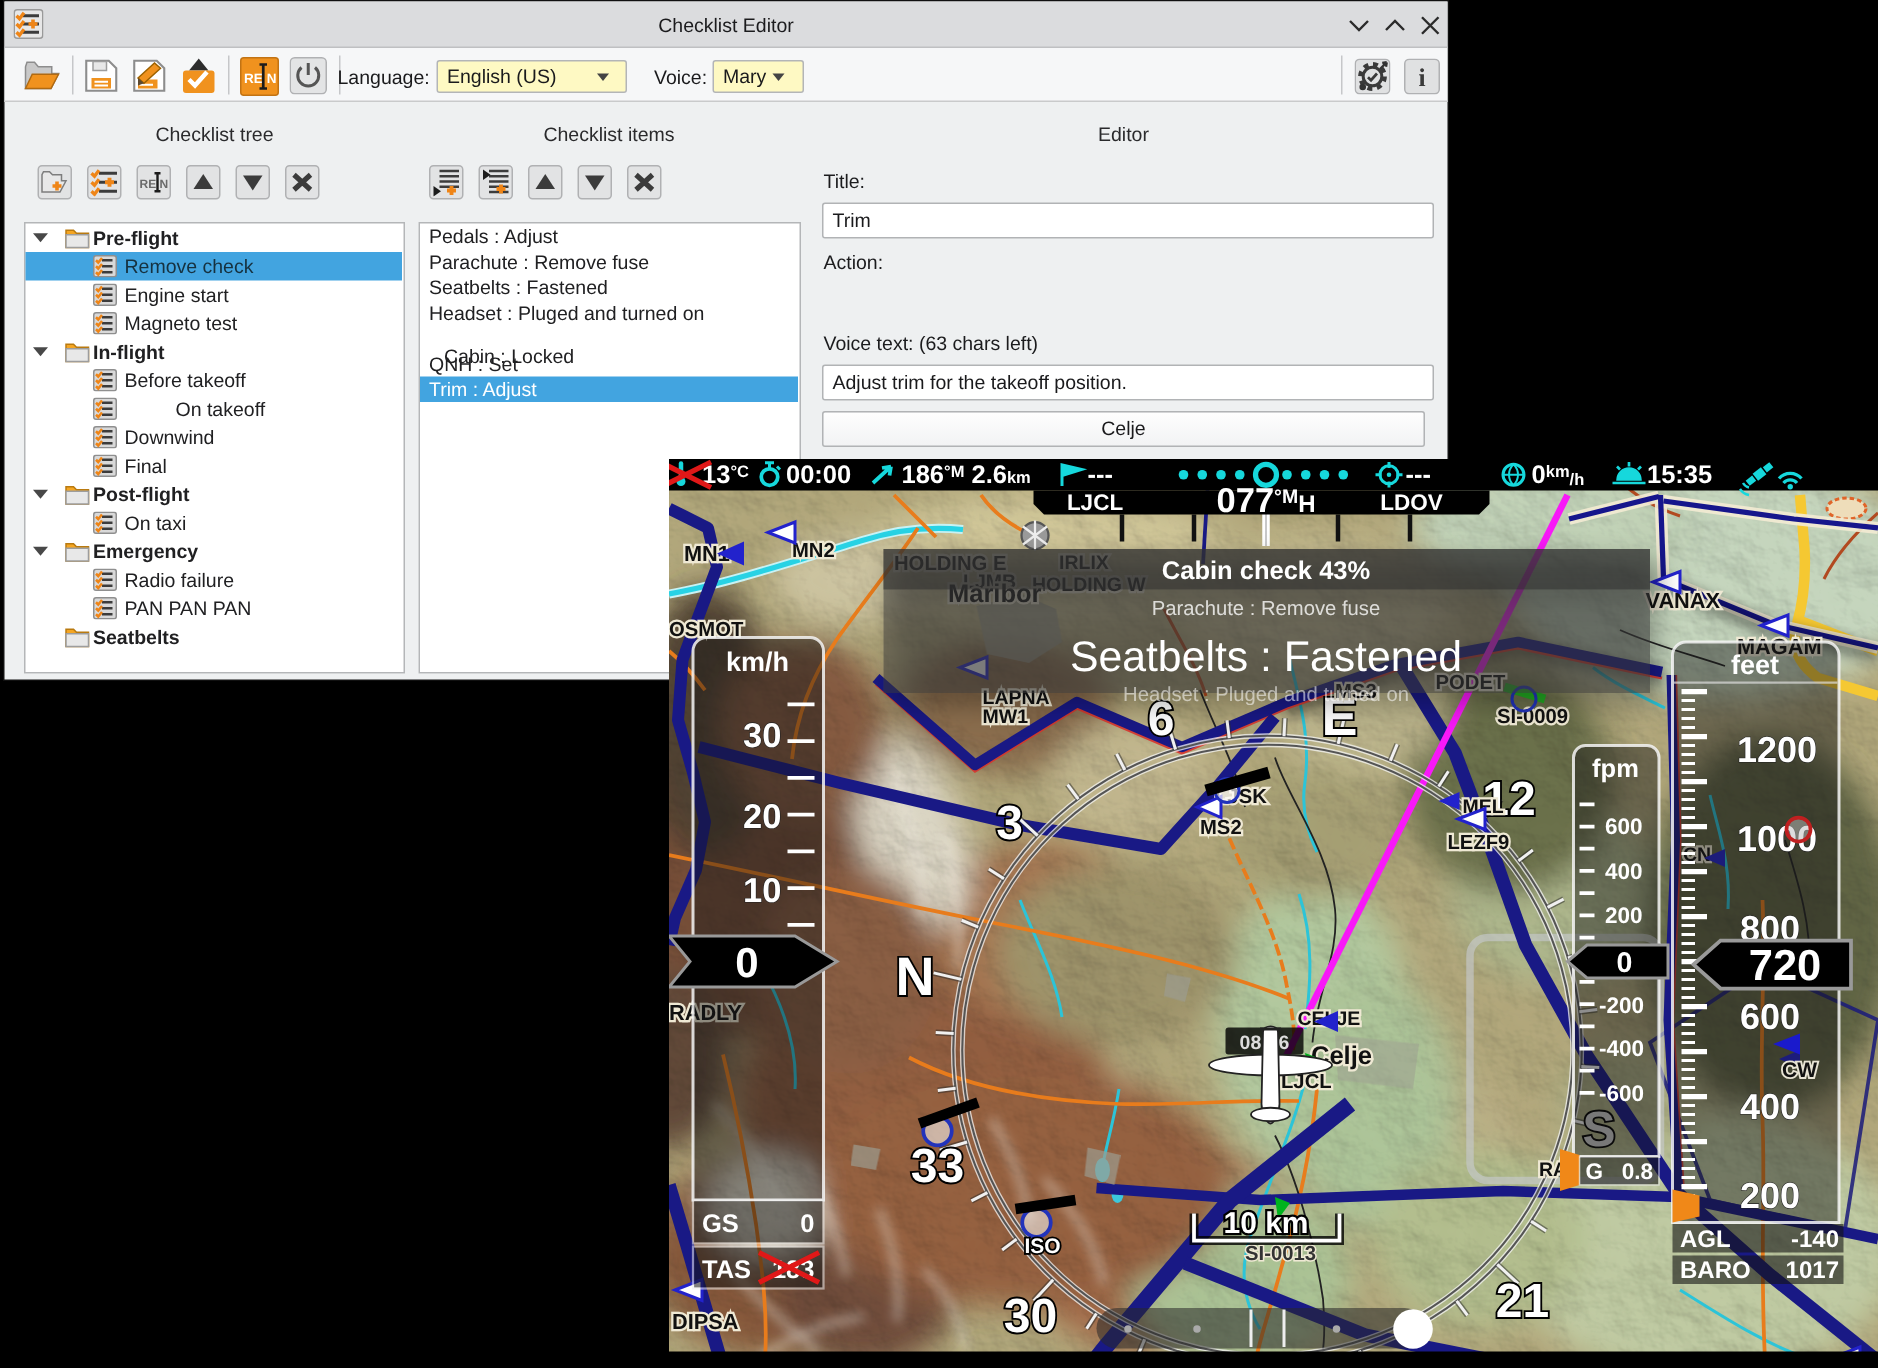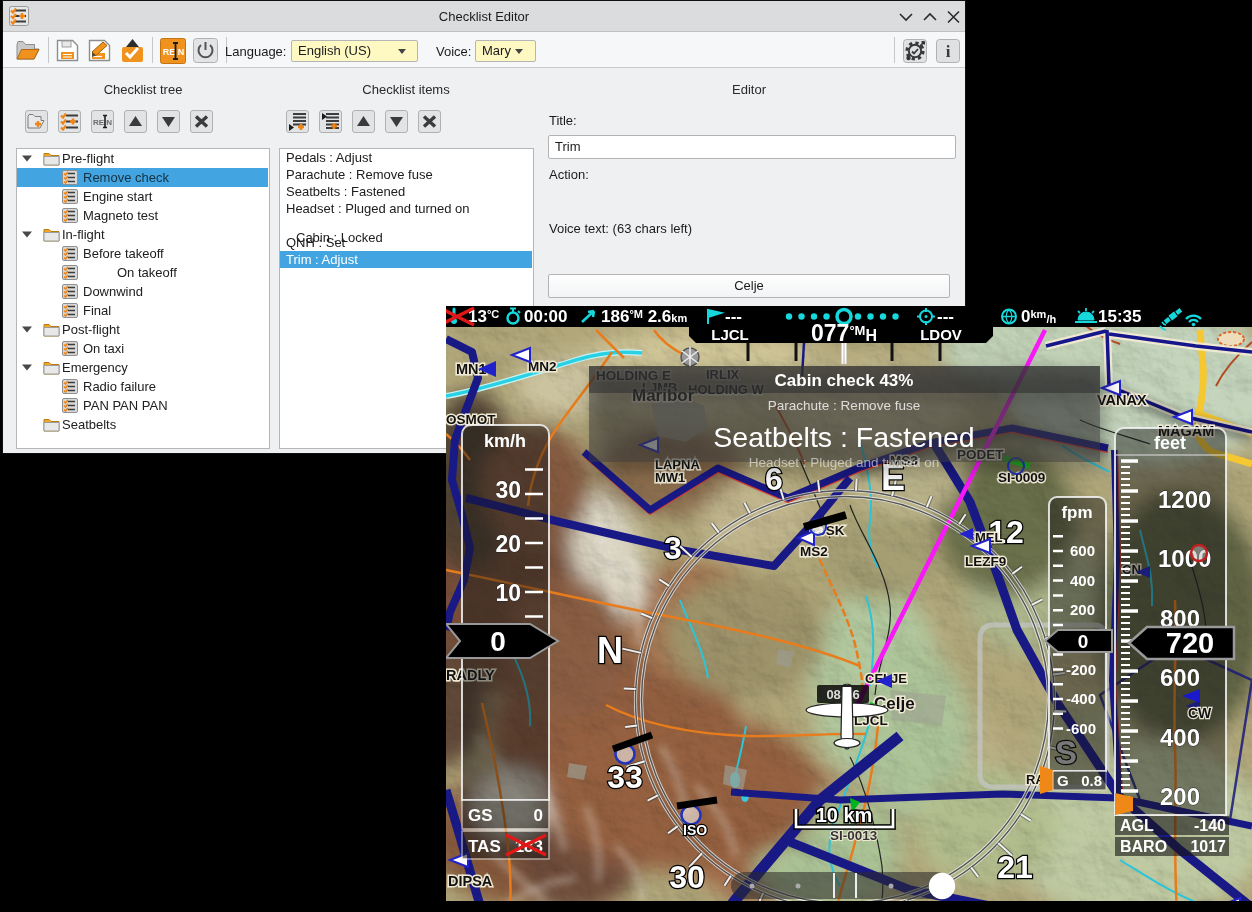--- a/index.html
+++ b/index.html
@@ -11,21 +11,21 @@
 .lbl{font-size:13px;color:#1a1a1c}
 .combo{background:#fef9c3;border:1px solid #b3b5b7;border-radius:2px;font-size:13px;color:#1a1a1c;line-height:20px;padding-left:6px}
 .carr{width:0;height:0;border-left:4px solid transparent;border-right:4px solid transparent;border-top:5px solid #444}
 .btn{width:21px;height:21px;background:#e2e3e4;border:1px solid #b0b1b3;border-radius:3px}
 .hdr{font-size:13px;color:#2a2a2c;text-align:center}
 .box{background:#fff;border:1px solid #b4b6b8}
 .trow{left:14px;width:251px;height:19px;font-size:13px;color:#202022;line-height:19px;white-space:nowrap}
 .irow{left:277px;width:252px;height:17px;font-size:13px;color:#202022;line-height:17px;white-space:nowrap}
 .fld{left:545px;width:400px;height:22px;background:#fff;border:1px solid #b1b3b5;border-radius:2px;font-size:13px;color:#1a1a1c;line-height:22px;padding-left:6px}
 .elbl{left:546px;font-size:13px;color:#1b1b1d}
-.bold{font-weight:normal}
+.bold{font-weight:bold}
 </style></head><body>
 <div class="a" id="win">
   <div class="a" id="tbar"></div>
   <div class="a" id="title">Checklist Editor</div>
   <svg class="a" style="left:6px;top:5px" width="20" height="20" viewBox="0 0 20 20">
     <rect x="0.5" y="0.5" width="19" height="19" rx="2" fill="#e7e7e7" stroke="#9a9a9a"></rect>
     <path d="M6 4.5H17M6 10H17M6 15.5H17" stroke="#3c3c3c" stroke-width="2"></path>
     <path d="M2 4.5l2 2 3-4M2 10l2 2 3-4M2 15.5l2 2 3-4" stroke="#ef8517" stroke-width="2.2" fill="none"></path>
     <path d="M13 7v6M10 10h6" stroke="#ef8517" stroke-width="2.4"></path>
   </svg>
@@ -262,20 +262,21 @@
     <div class="irow a" style="top:199px;padding-left:6px">Headset : Pluged and turned on</div>
     <div class="irow a" style="top:228px;padding-left:16px">Cabin : Locked</div>
     <div class="irow a" style="top:233px;padding-left:6px">QNH : Set</div>
     <div class="irow a" style="top:250px;padding-left:6px;color:#fff">Trim : Adjust</div>
   </div>
 
   <div class="a elbl" style="top:112px">Title:</div>
   <div class="a fld" style="top:134px">Trim</div>
   <div class="a elbl" style="top:166px">Action:</div>
   <div class="a elbl" style="top:220px">Voice text: (63 chars left)</div>
+  <div class="a fld" style="top:242px">Adjust trim for the takeoff position.</div>
   <div class="a" style="left:545px;top:273px;width:400px;height:22px;background:linear-gradient(#fefefe,#f2f3f4);border:1px solid #b1b3b5;border-radius:2px;font-size:13px;color:#1a1a1c;line-height:22px;text-align:center">Celje</div>
 </div>
 <div id="mapholder" class="a" style="left:446px;top:306px;width:806px;height:606px">
 <svg width="806" height="606" viewBox="0 0 806 606" font-family="Liberation Sans, sans-serif">
 <defs>
   <filter id="b16" x="-30%" y="-30%" width="160%" height="160%">
           <feGaussianBlur stdDeviation="10"></feGaussianBlur>
         </filter>
   <filter id="b4" x="-50%" y="-50%" width="200%" height="200%">
           <feGaussianBlur stdDeviation="4"></feGaussianBlur>

